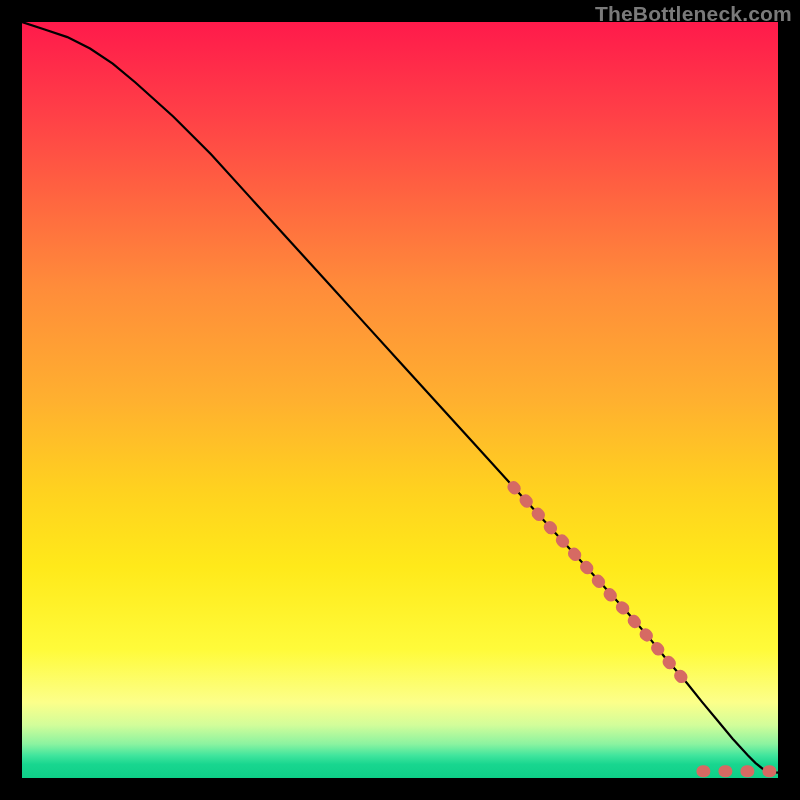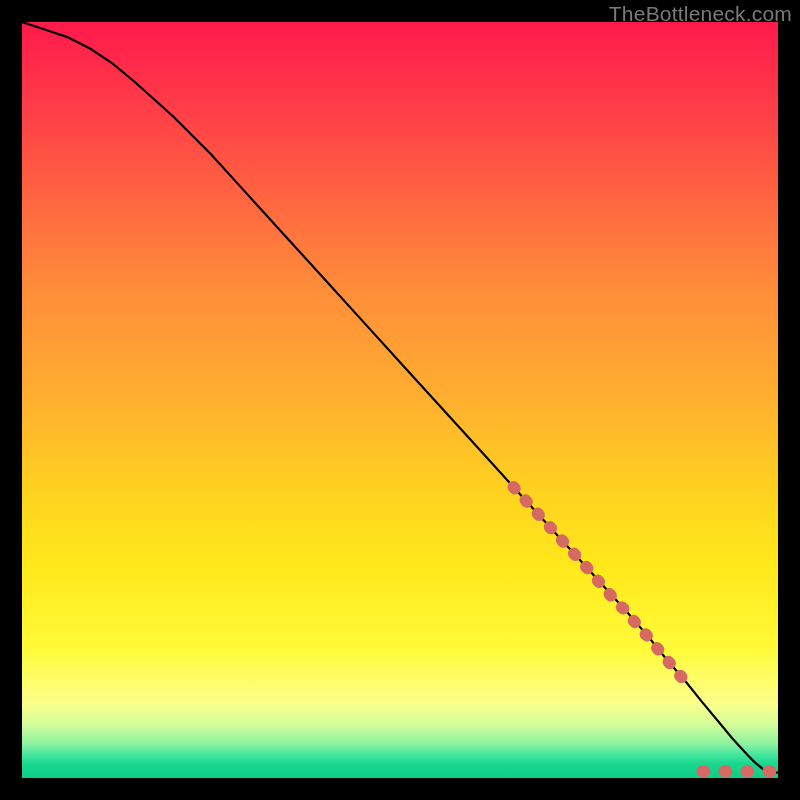--- a/index.html
+++ b/index.html
@@ -11,20 +11,21 @@
     overflow: hidden;
     font-family: Arial, Helvetica, sans-serif;
   }
   .frame {
     position: absolute;
     top: 0;
     left: 0;
     width: 800px;
     height: 800px;
     background: #000;
+    font-weight: bold;
   }
   .plot {
     position: absolute;
     top: 22px;
     left: 22px;
     width: 756px;
     height: 756px;
   }
   .gradient {
     position: absolute;

